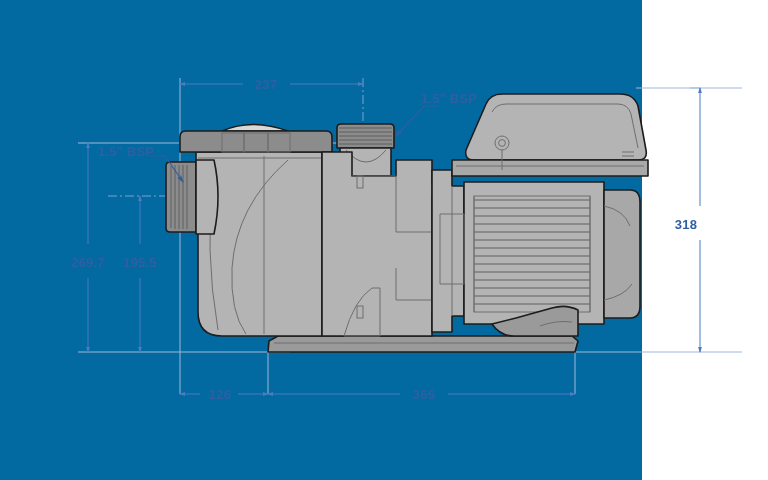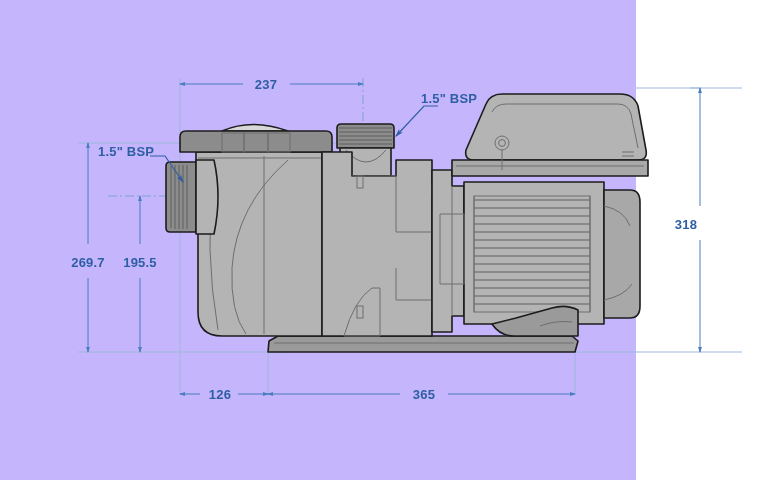--- a/index.html
+++ b/index.html
@@ -11,21 +11,22 @@
   body {
     width: 768px;
     height: 480px;
     overflow: hidden;
     font-family: "Liberation Sans", sans-serif;
   }
   #drawing-root {
     position: relative;
     width: 636px;
     height: 480px;
-    background: #c4b5fd;
+    background: #0369a1;
+    padding-left: 6px;
   }
   #drawing-svg {
     position: absolute;
     left: 0;
     top: 0;
     width: 768px;
     height: 480px;
     display: block;
   }
   .dim-text {

